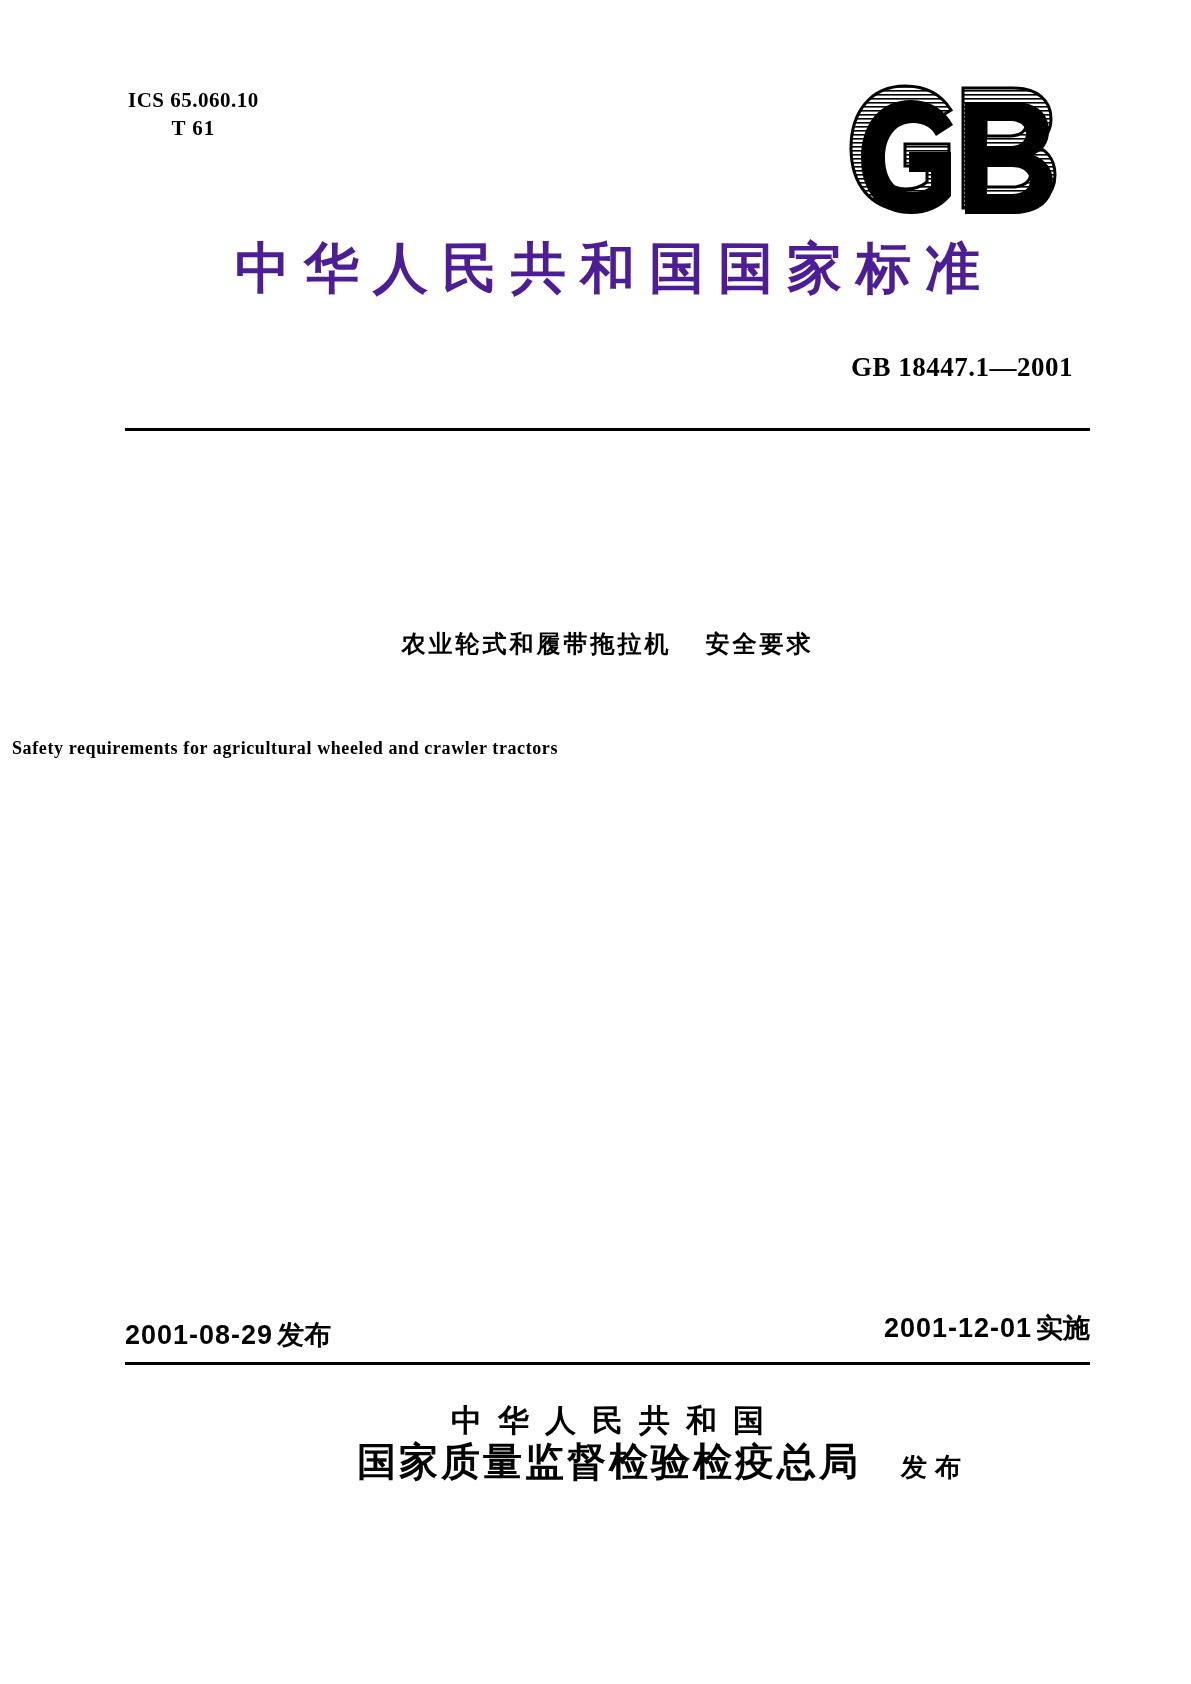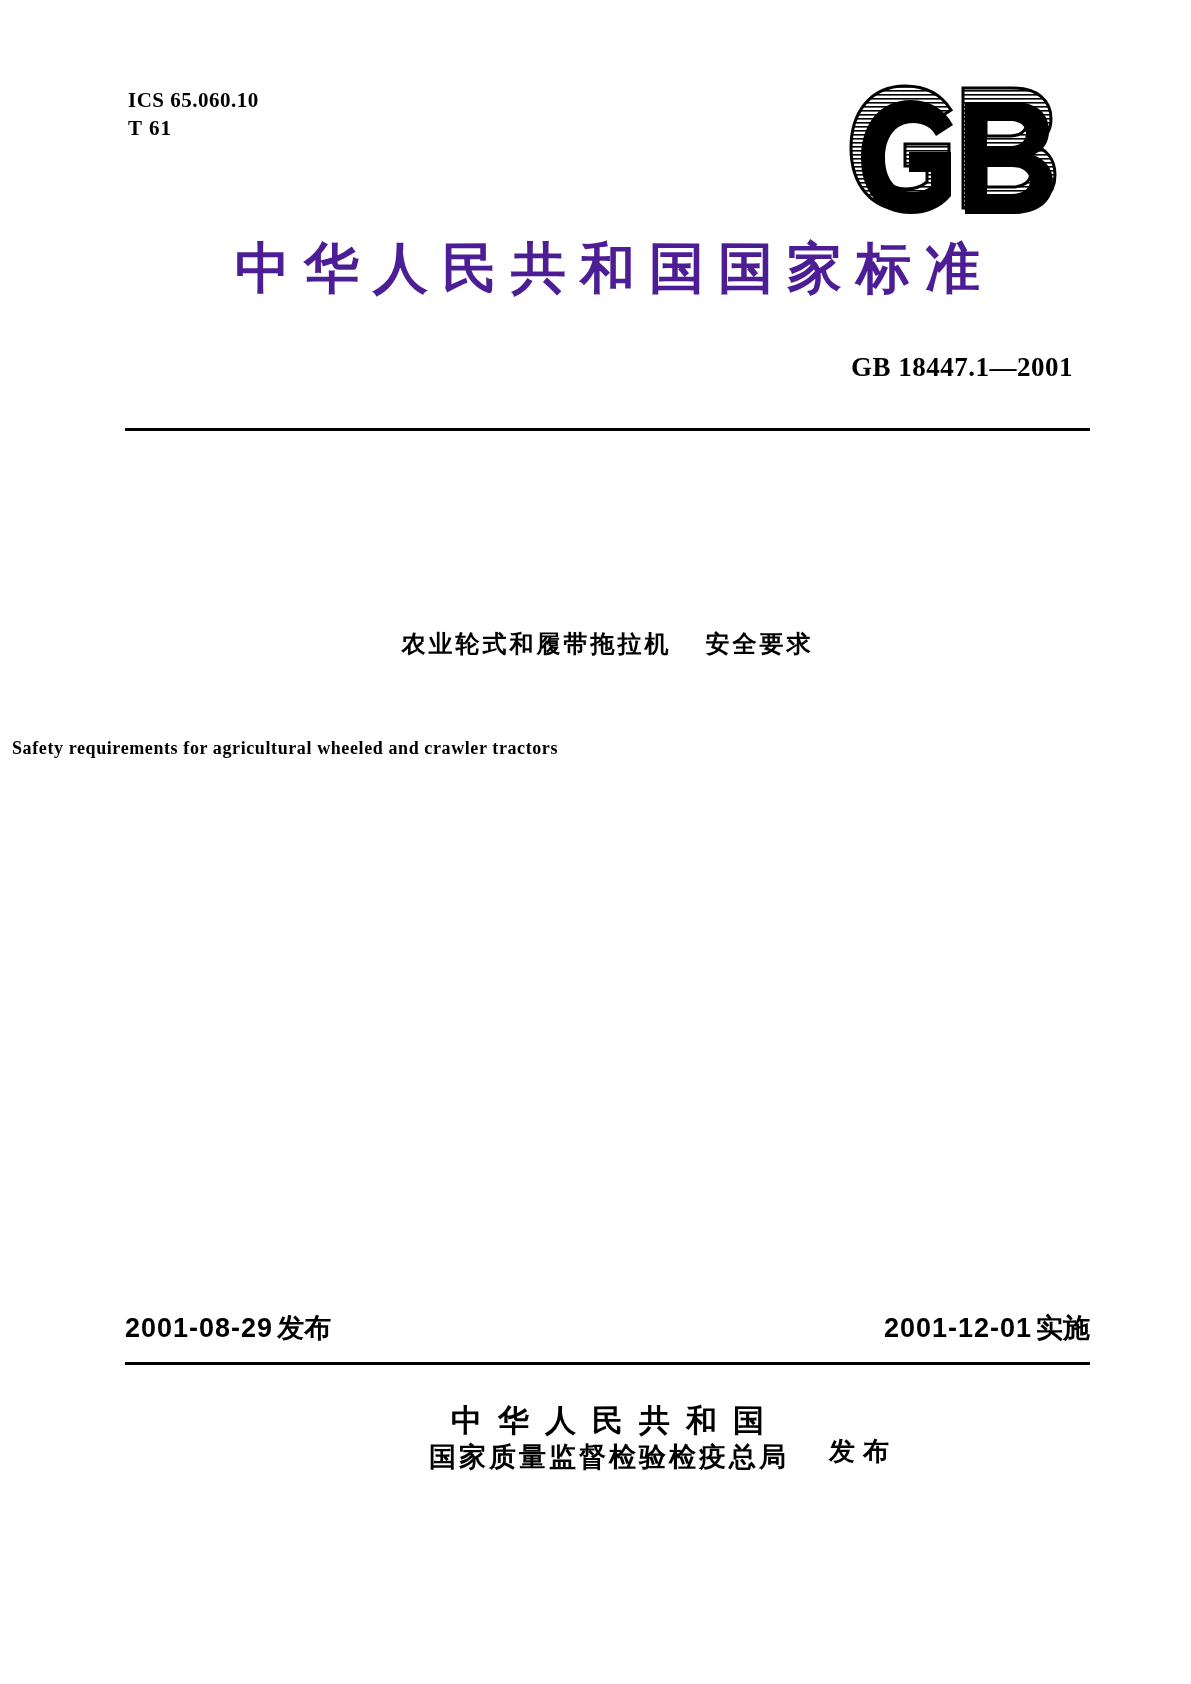--- a/index.html
+++ b/index.html
@@ -30,20 +30,21 @@
     top: 86px;
     font-family: "Liberation Serif", serif;
     font-weight: bold;
     font-size: 21px;
     line-height: 1.35;
     letter-spacing: 0.5px;
     white-space: nowrap;
   }
   .ics-block .line2 {
     letter-spacing: 1px;
+    text-align: center;
   }
 
   
   .gb-logo {
     position: absolute;
     right: 130px;
     top: 78px;
     width: 230px;
     height: 140px;
   }
@@ -122,21 +123,21 @@
     height: 40px;
   }
   .date-issue, .date-effect {
     position: absolute;
     top: 0;
     font-family: "DejaVu Sans", sans-serif;
     font-weight: bold;
     font-size: 27px;
     white-space: nowrap;
   }
-  .date-issue { left: 0; }
+  .date-issue { left: 0; margin-top: 7px; }
   .date-effect { right: 0; text-align: right; }
   .date-num {
     font-family: "Liberation Sans", sans-serif;
     font-weight: bold;
     letter-spacing: 1px;
   }
   .date-cn {
     font-family: "DejaVu Sans", sans-serif;
     font-weight: bold;
     margin-left: 4px;
@@ -166,23 +167,23 @@
   }
   .pub-line1 {
     font-family: "DejaVu Sans", sans-serif;
     font-weight: bold;
     font-size: 31px;
     letter-spacing: 16px;
     text-indent: 16px;
     line-height: 1.3;
   }
   .pub-line2 {
-    font-family: Liberation Serif, serif;
-    font-weight: bold;
-    font-size: 27px;
+    font-family: Liberation Mono, monospace;
+    font-weight: bold;
+    font-size: 39px;
     letter-spacing: 3px;
     text-indent: 3px;
     line-height: 1.3;
   }
   .pub-suffix {
     position: absolute;
     right: -108px;
     bottom: 6px;
     font-family: "DejaVu Sans", sans-serif;
     font-weight: bold;

